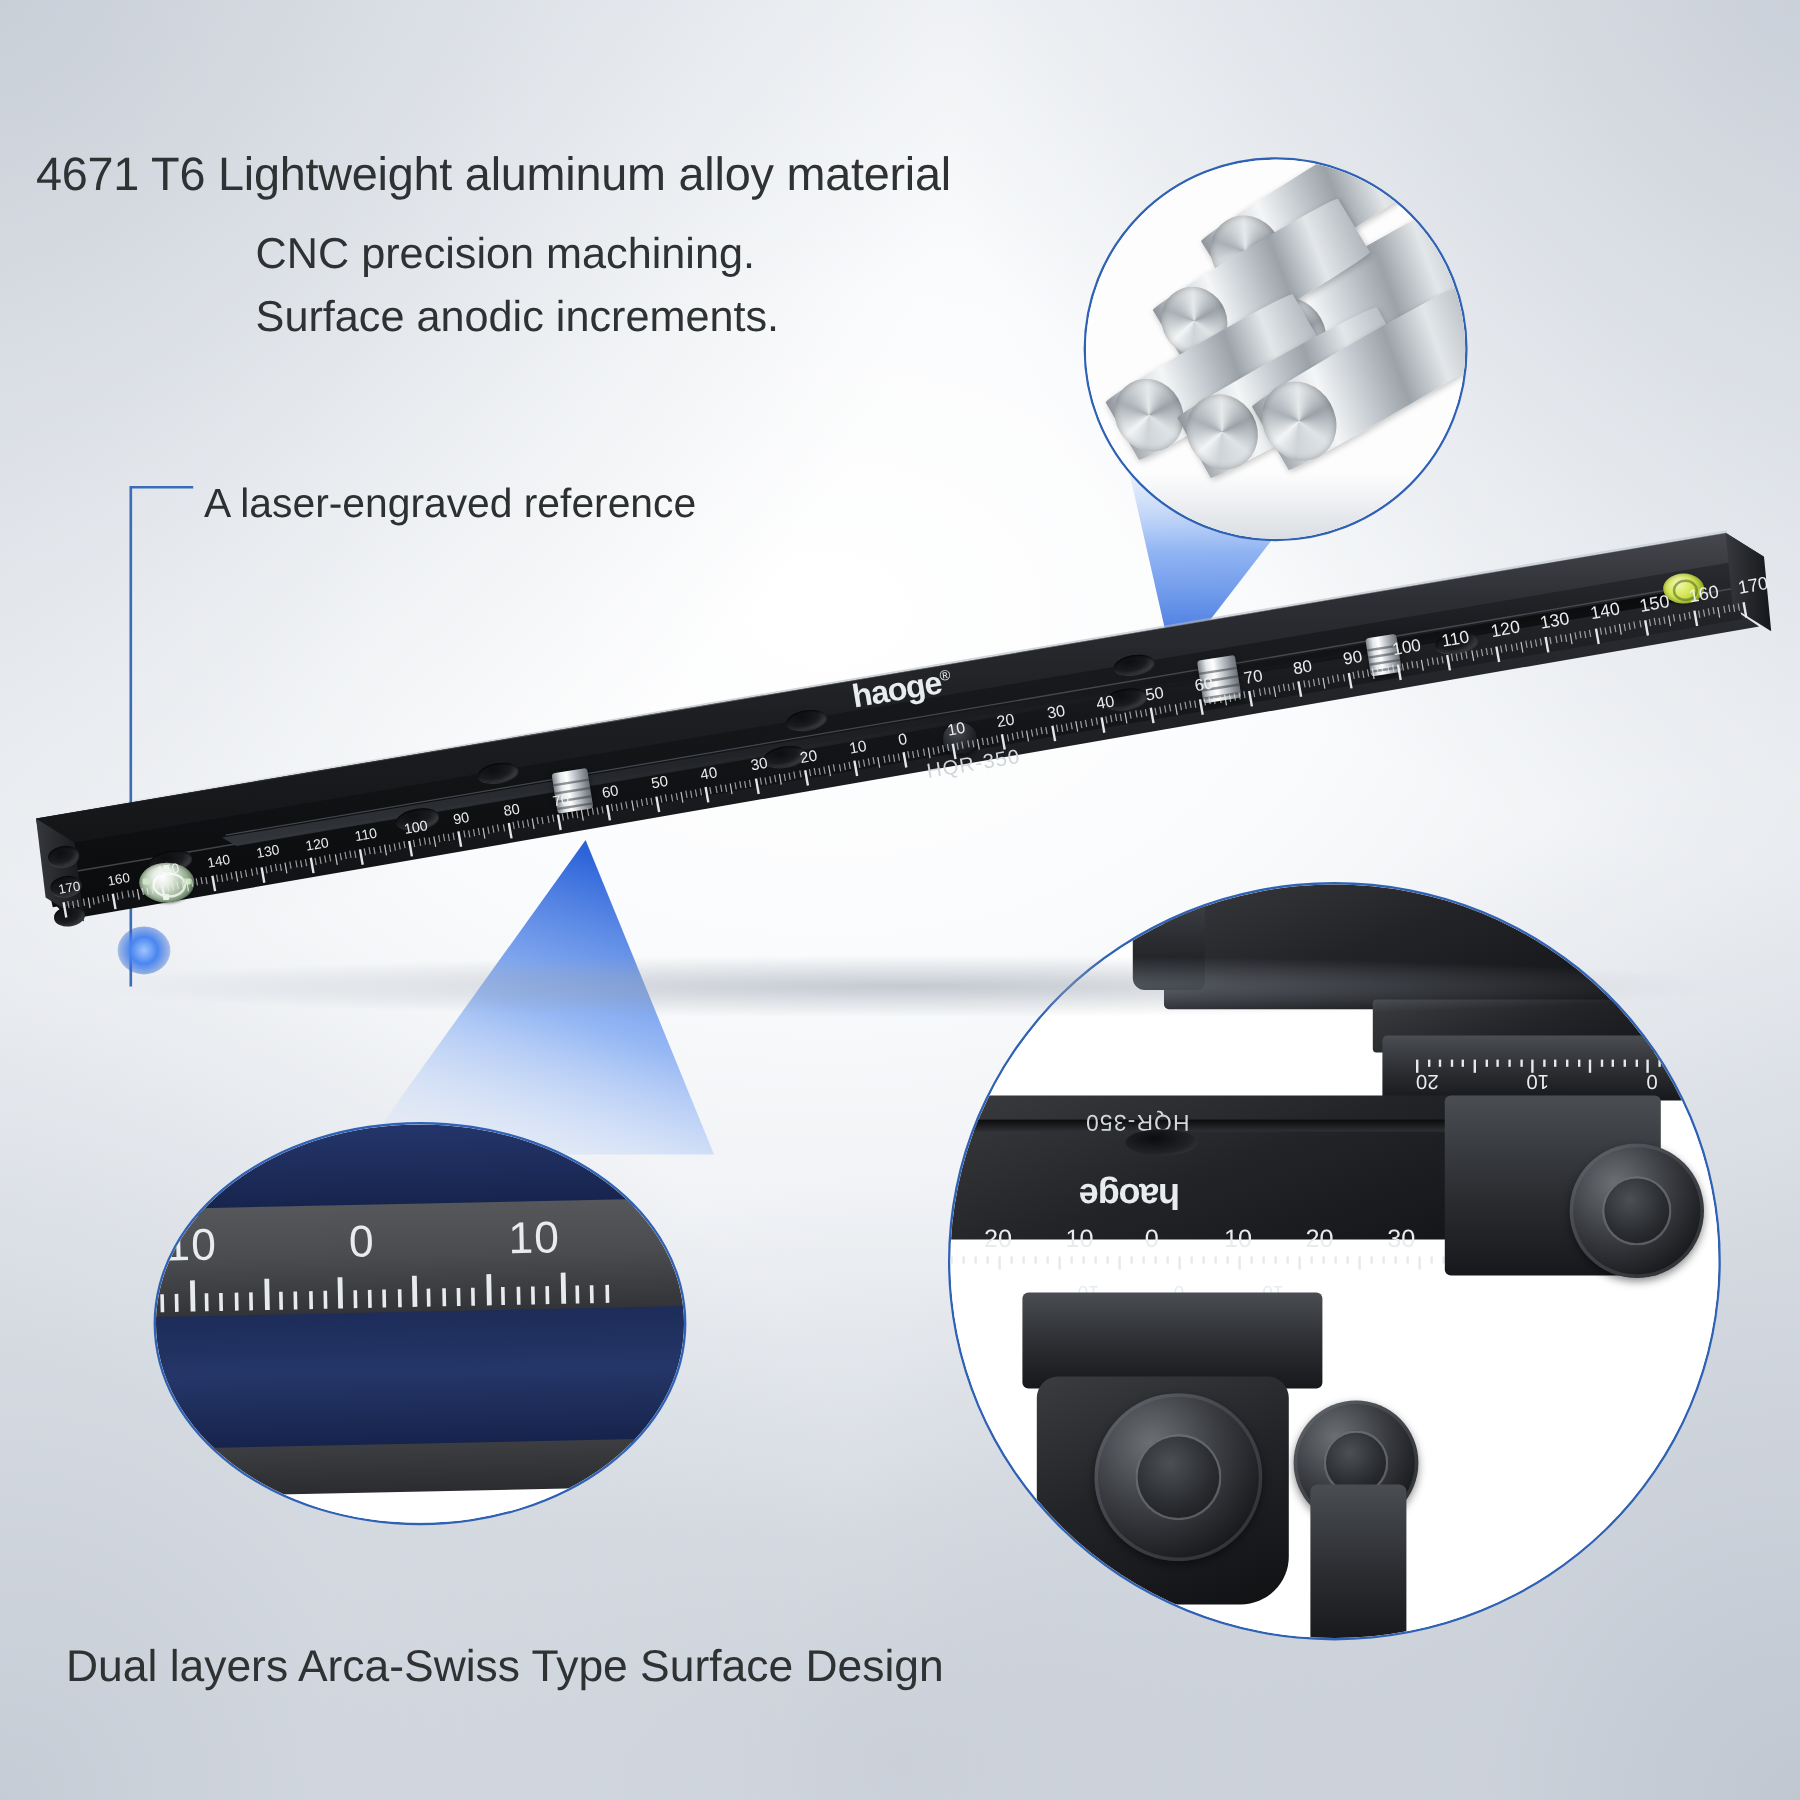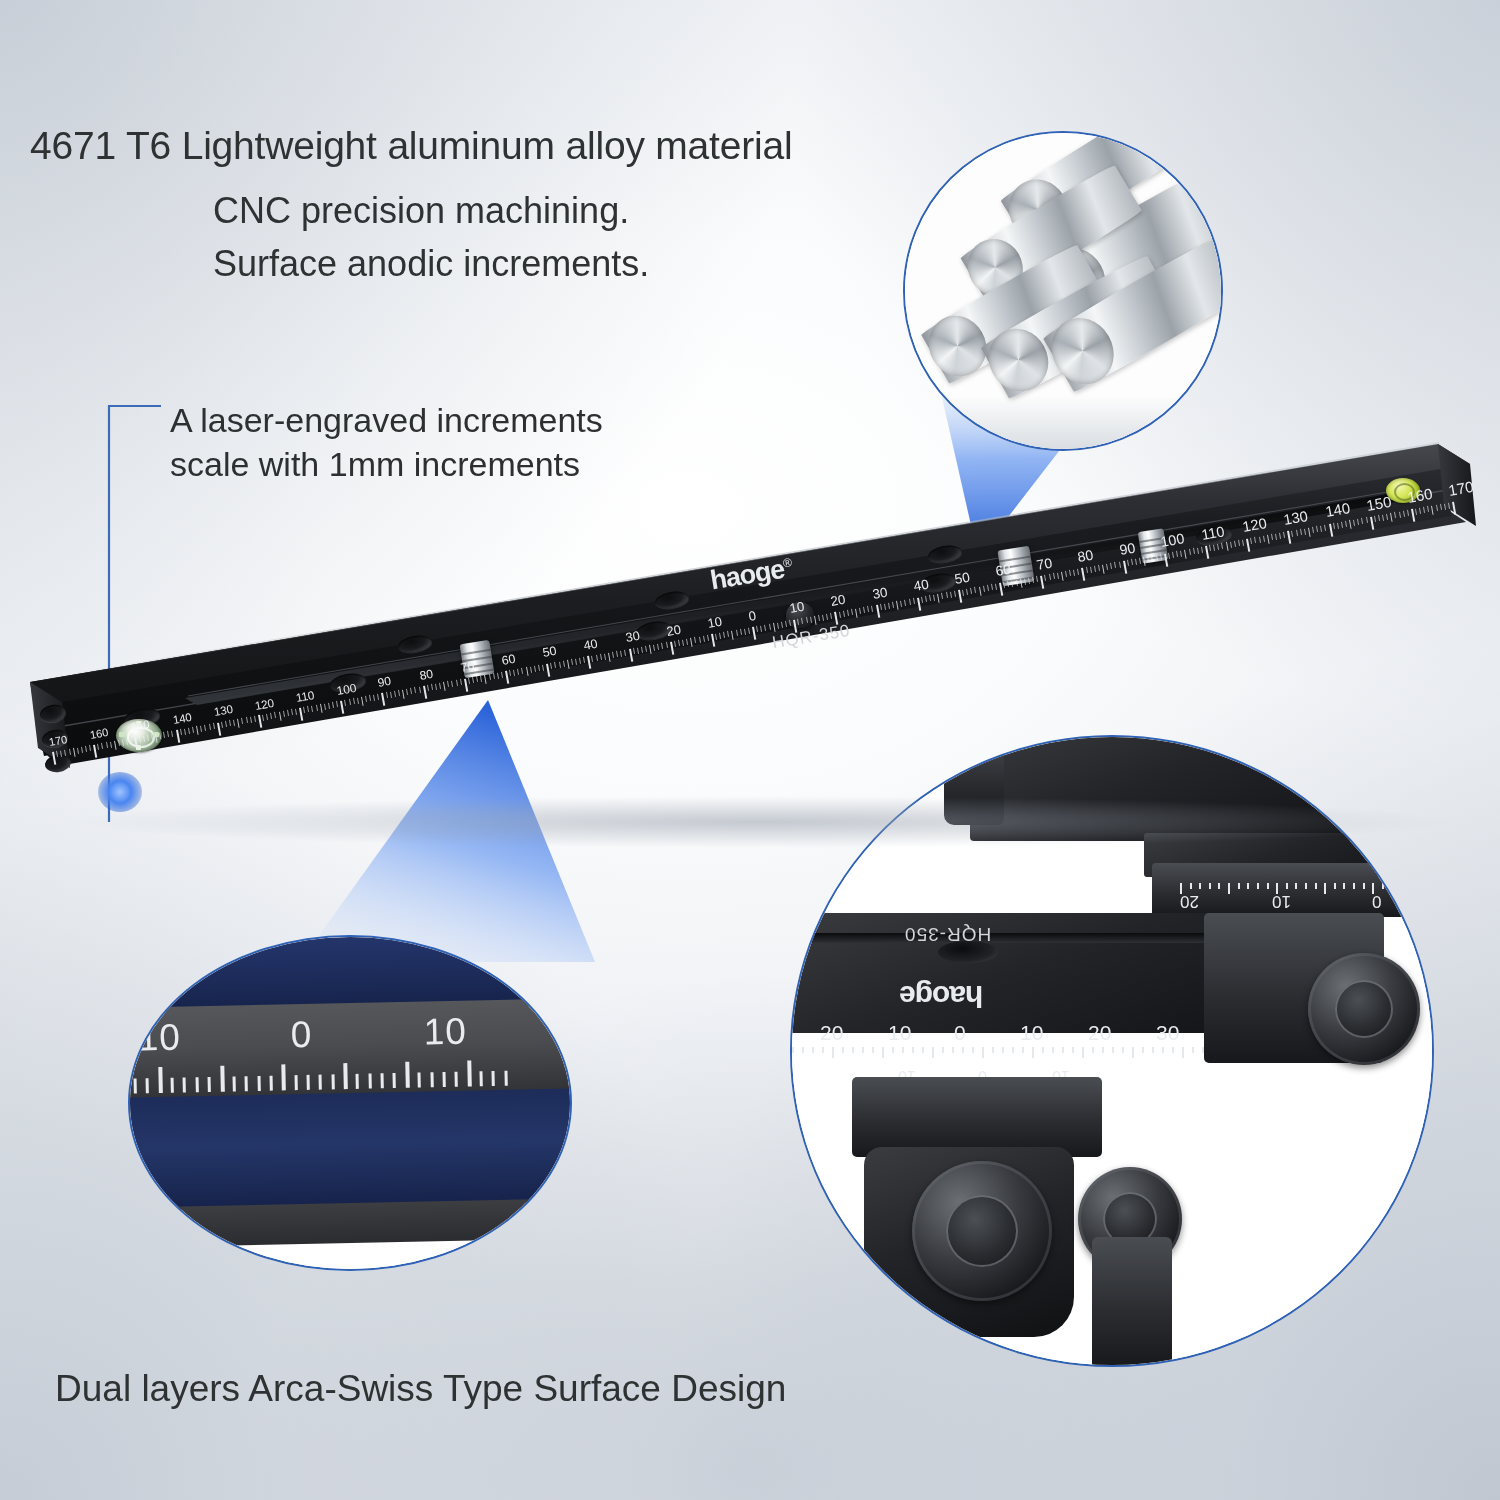--- a/index.html
+++ b/index.html
@@ -148,22 +148,21 @@
 <div class="headline">4671 T6 Lightweight aluminum alloy material</div>
 <div class="subline l1">CNC precision machining.</div>
 <div class="subline l2">Surface anodic increments.</div>
 
 <div class="leader">
   <svg width="80" height="420" viewBox="0 0 80 420" xmlns="http://www.w3.org/2000/svg">
     <path d="M58 2 L6 2 L6 418" fill="none" stroke="#3b6cb8" stroke-width="2.2"></path>
   </svg>
 </div>
 <div class="callout">
-  <div>A laser-engraved increments</div>
-  <div>scale with 1mm increments</div>
+  <div>A laser-engraved reference</div>
 </div>
 
 <div class="cone" style="left:900px;top:380px;width:250px;height:220px;">
   <svg width="250" height="220" viewBox="0 0 250 220" xmlns="http://www.w3.org/2000/svg">
     <defs>
       <linearGradient id="coneA" x1="0" y1="0" x2="0" y2="1">
         <stop offset="0%" stop-color="#cfe0fa" stop-opacity=".20"></stop>
         <stop offset="45%" stop-color="#6e9df0" stop-opacity=".75"></stop>
         <stop offset="100%" stop-color="#2a62d8" stop-opacity="1"></stop>
       </linearGradient>

